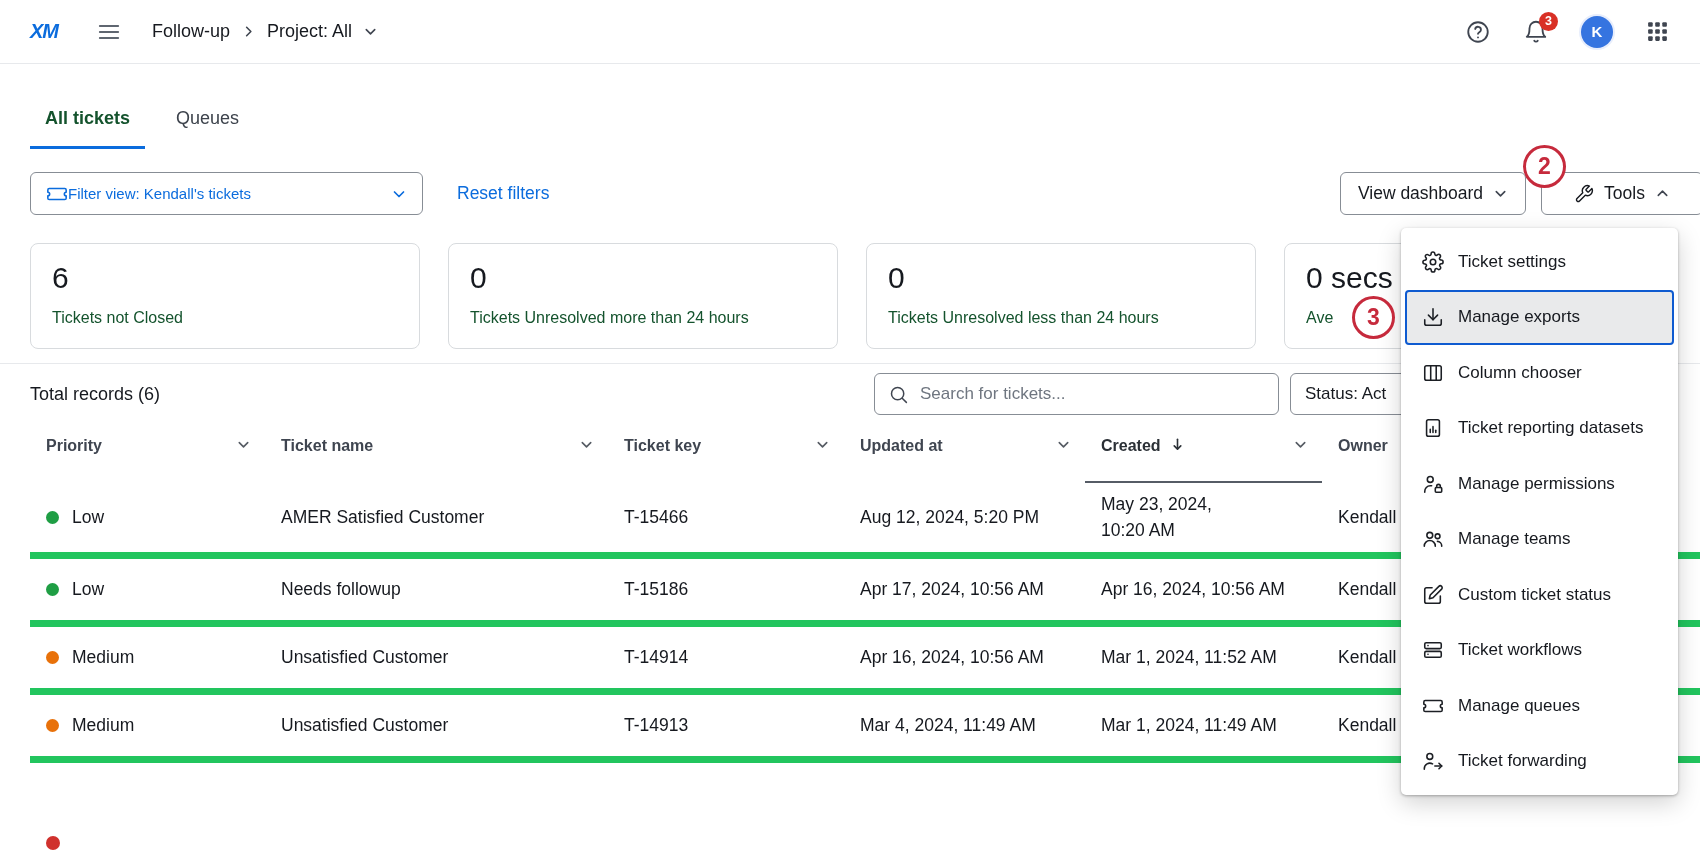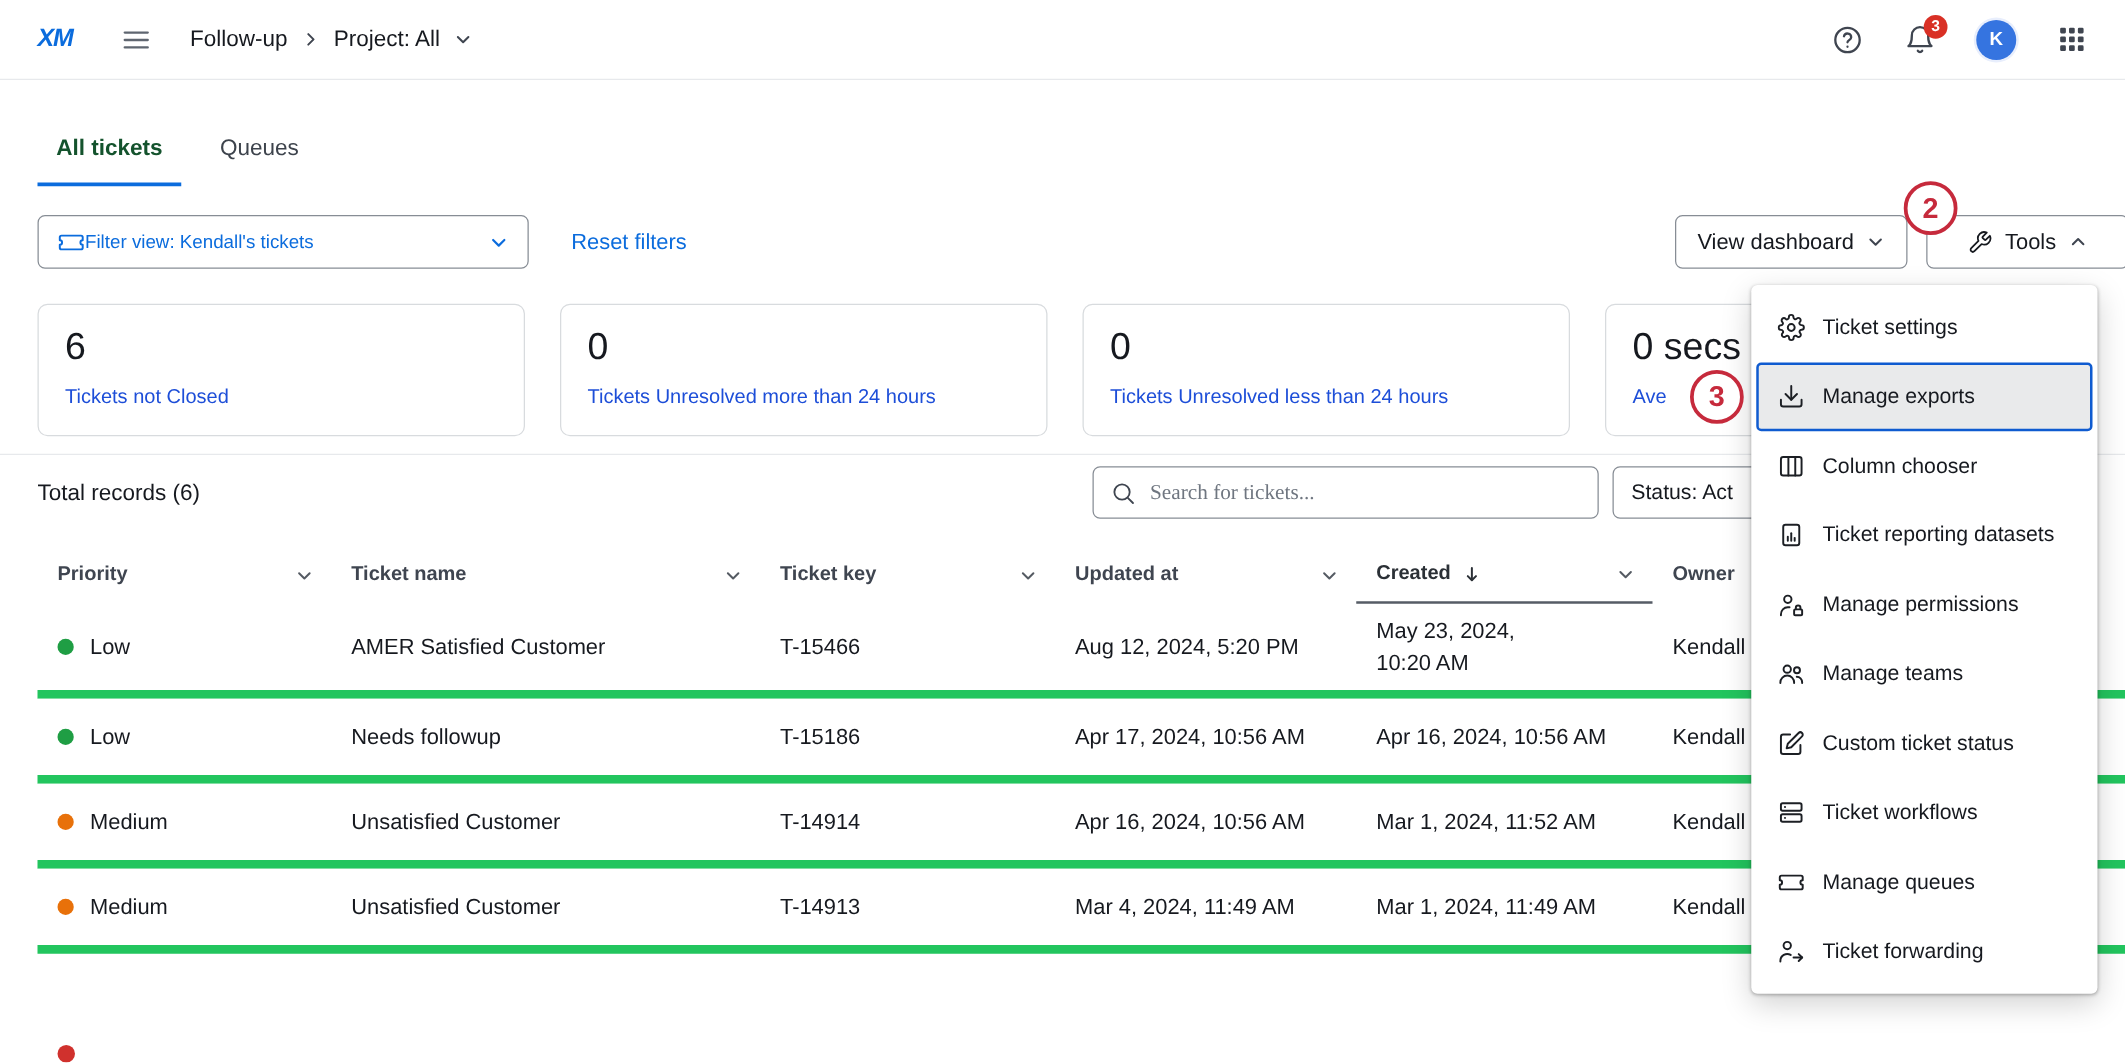--- a/index.html
+++ b/index.html
@@ -48,39 +48,39 @@
   .anno { position:absolute; width:43px; height:43px; border-radius:50%; background:#fff;
           border:3.5px solid var(--annotation-red); color:var(--annotation-red); font-size:23px; font-weight:bold;
           display:flex; align-items:center; justify-content:center; z-index:60; }
   .anno-2 { top:145px; left:1523px; }
   .anno-3 { top:296px; left:1352px; }
 
   
   .cards { position:absolute; top:243px; left:30px; display:flex; gap:28px; }
   .card { width:390px; height:106px; background:#fff; border:1px solid #d8dbde; border-radius:8px; padding:17px 21px; }
   .card .val { font-size:30px; color:#16191f; }
-  .card .lbl { font-size:16px; color:#1d4ed8; margin-top:14px; }
+  .card .lbl { font-size:16px; color:#14532d; margin-top:14px; }
 
   .section-divider { position:absolute; top:363px; left:0; width:100%; height:1px; background:#e7e9ec; }
 
   
   .total-records { position:absolute; top:384px; left:30px; font-size:18px; color:#16191f; }
   .search-box { position:absolute; top:373px; left:874px; width:405px; height:42px; background:#fff;
                 border:1px solid #878d95; border-radius:6px; display:flex; align-items:center; gap:11px; padding:0 13px; color:#3f4550; }
-  .search-box input { flex:1; border:none; outline:none; font-size:17px; color:#16191f; font-family:Liberation Serif, serif; background:transparent; }
+  .search-box input { flex:1; border:none; outline:none; font-size:17px; color:#16191f; font-family:Liberation Sans, sans-serif; background:transparent; }
   .search-box input::placeholder { color:#6f7680; }
   .status-btn { position:absolute; top:373px; left:1290px; width:172px; height:42px; background:#fff;
                 border:1px solid #878d95; border-radius:6px; display:flex; align-items:center; gap:10px;
                 padding:0 14px; font-size:17px; color:#16191f; z-index:5; cursor:pointer; }
 
   
   .tickets-table { position:absolute; top:437px; left:30px; right:0; }
   .thead, .trow { display:grid; grid-template-columns:235px 343px 236px 241px 237px 1fr; }
   .thead { height:46px; align-items:center; }
-  .th { display:flex; align-items:center; gap:9px; height:100%; padding:0 14px 0 16px;
+  .th { display:flex; align-items:flex-start; gap:9px; height:100%; padding:0 14px 0 16px;
         font-size:16px; font-weight:bold; color:#3f4550; cursor:pointer; }
   .th .thchev { margin-left:auto; color:#555b63; flex:none; }
   .th.sorted { border-bottom:2px solid #565c66; color:#2b3036; }
   .sort-arrow { color:#2b3036; flex:none; }
   .trow { align-items:center; border-bottom:7px solid #22c55e; min-height:68px; font-size:17.5px; cursor:pointer; background:#fff; }
   .trow.tall { min-height:76px; }
   .td { padding-left:16px; padding-right:10px; color:#16191f; }
   .td-priority { display:flex; align-items:center; gap:13px; }
   .dot { width:13px; height:13px; border-radius:50%; flex:none; display:inline-block; }
   .td-created.wrap { max-width:178px; line-height:1.45; }

